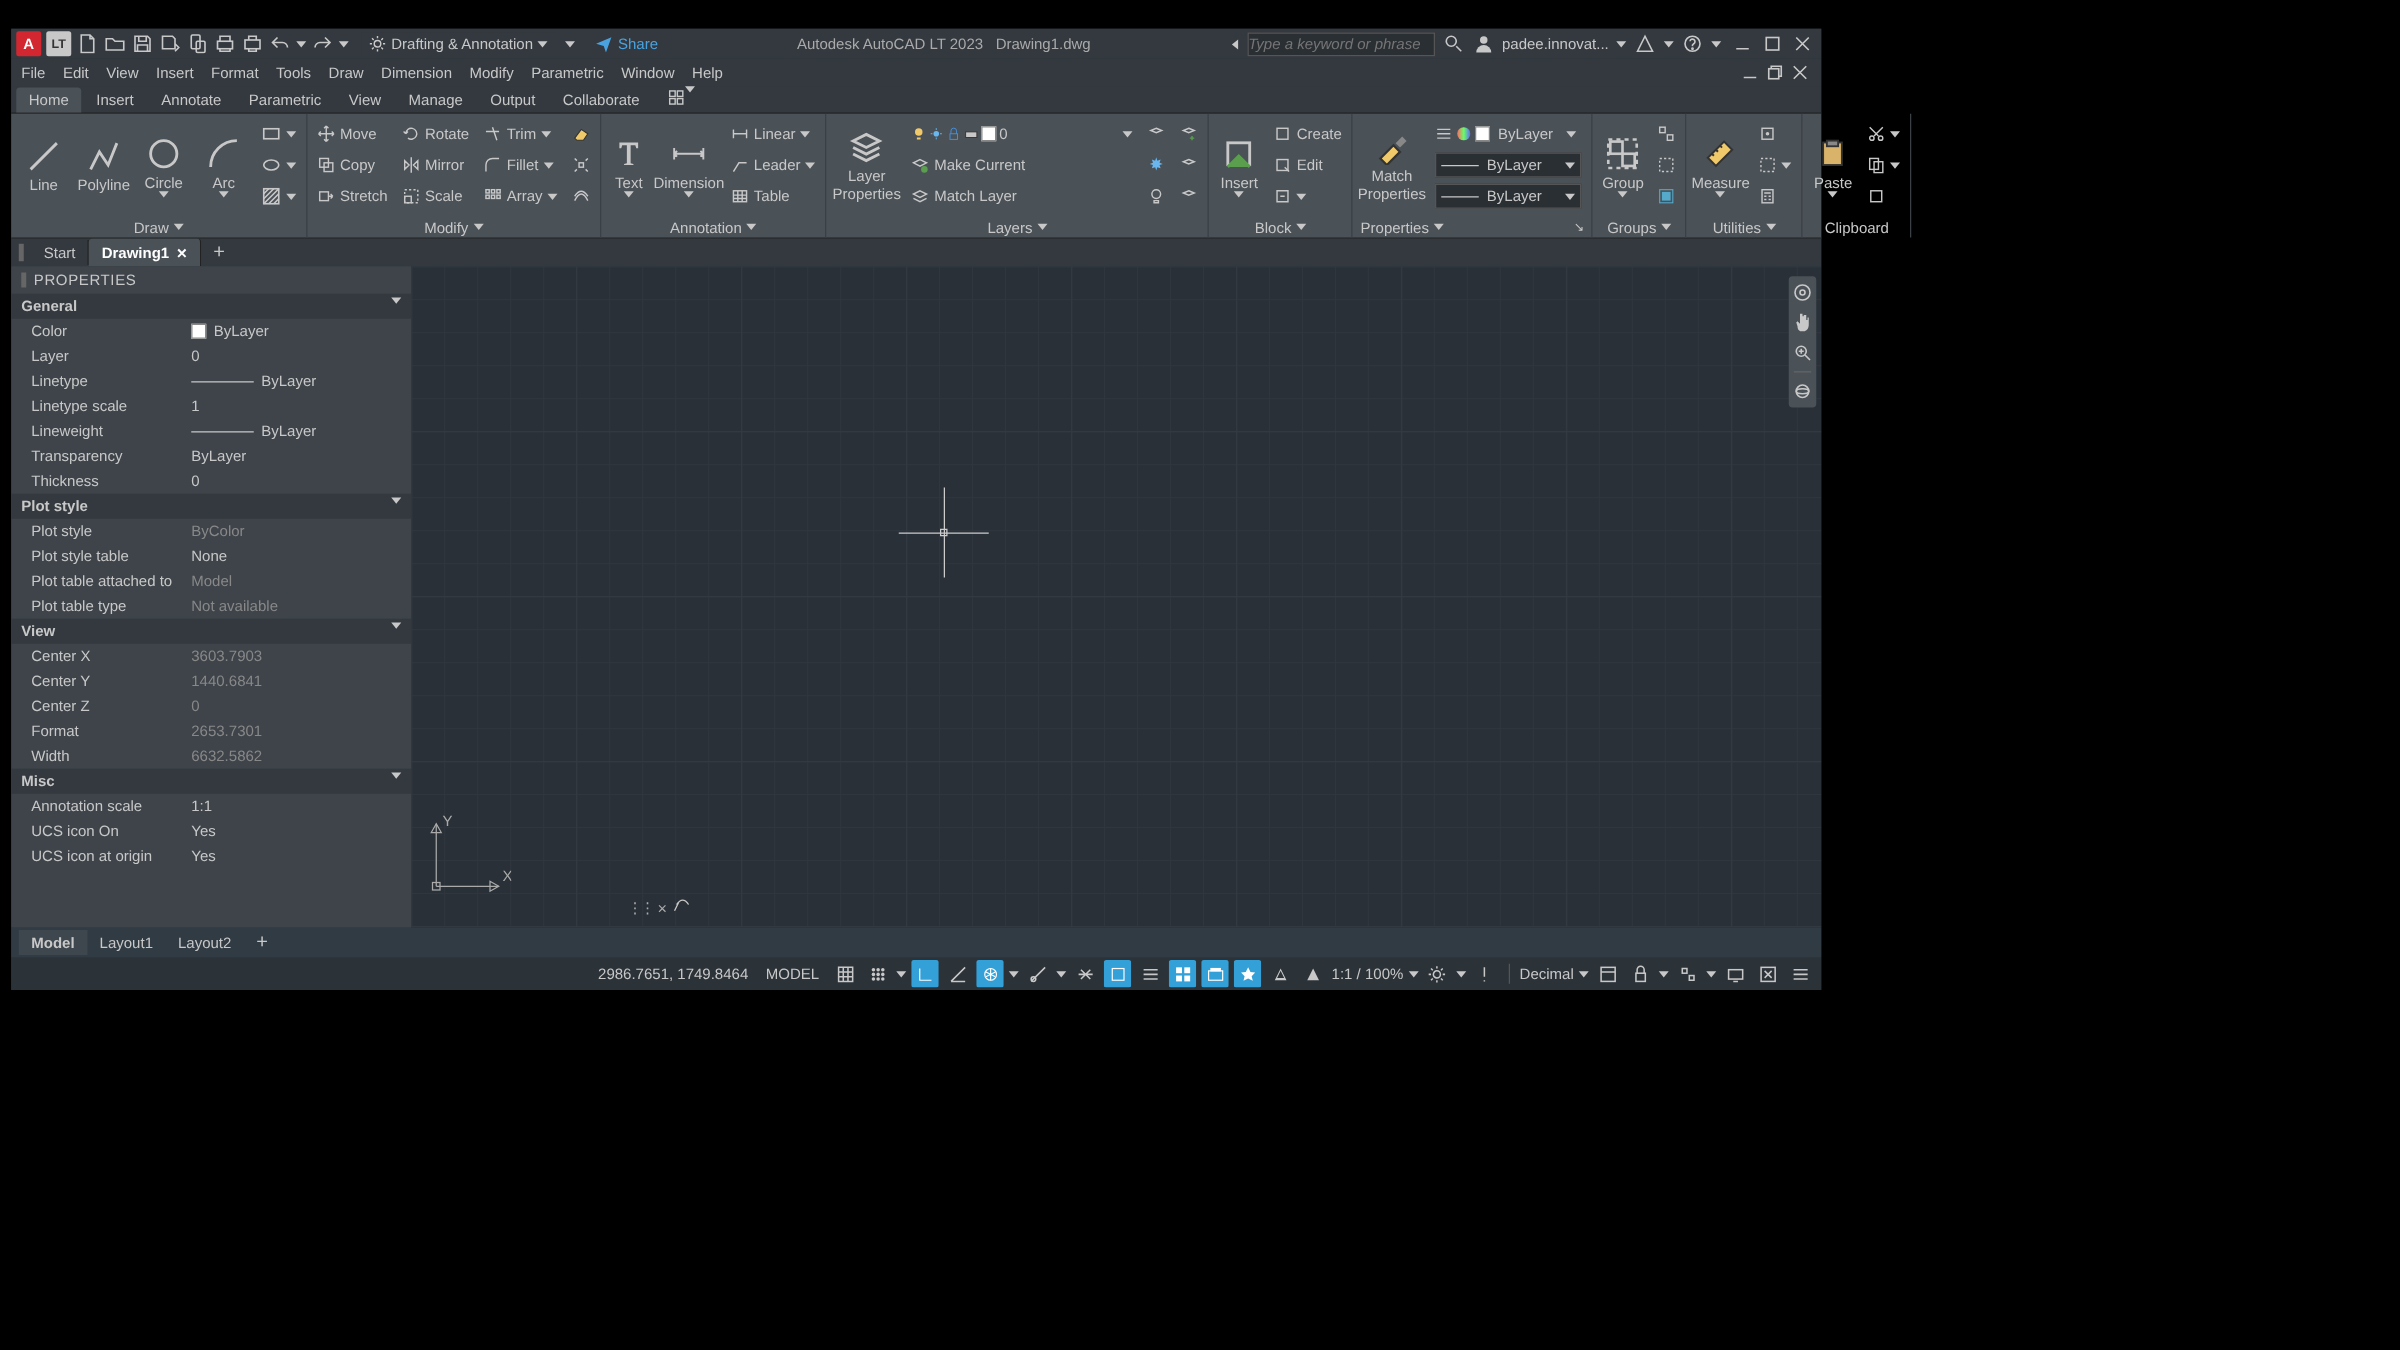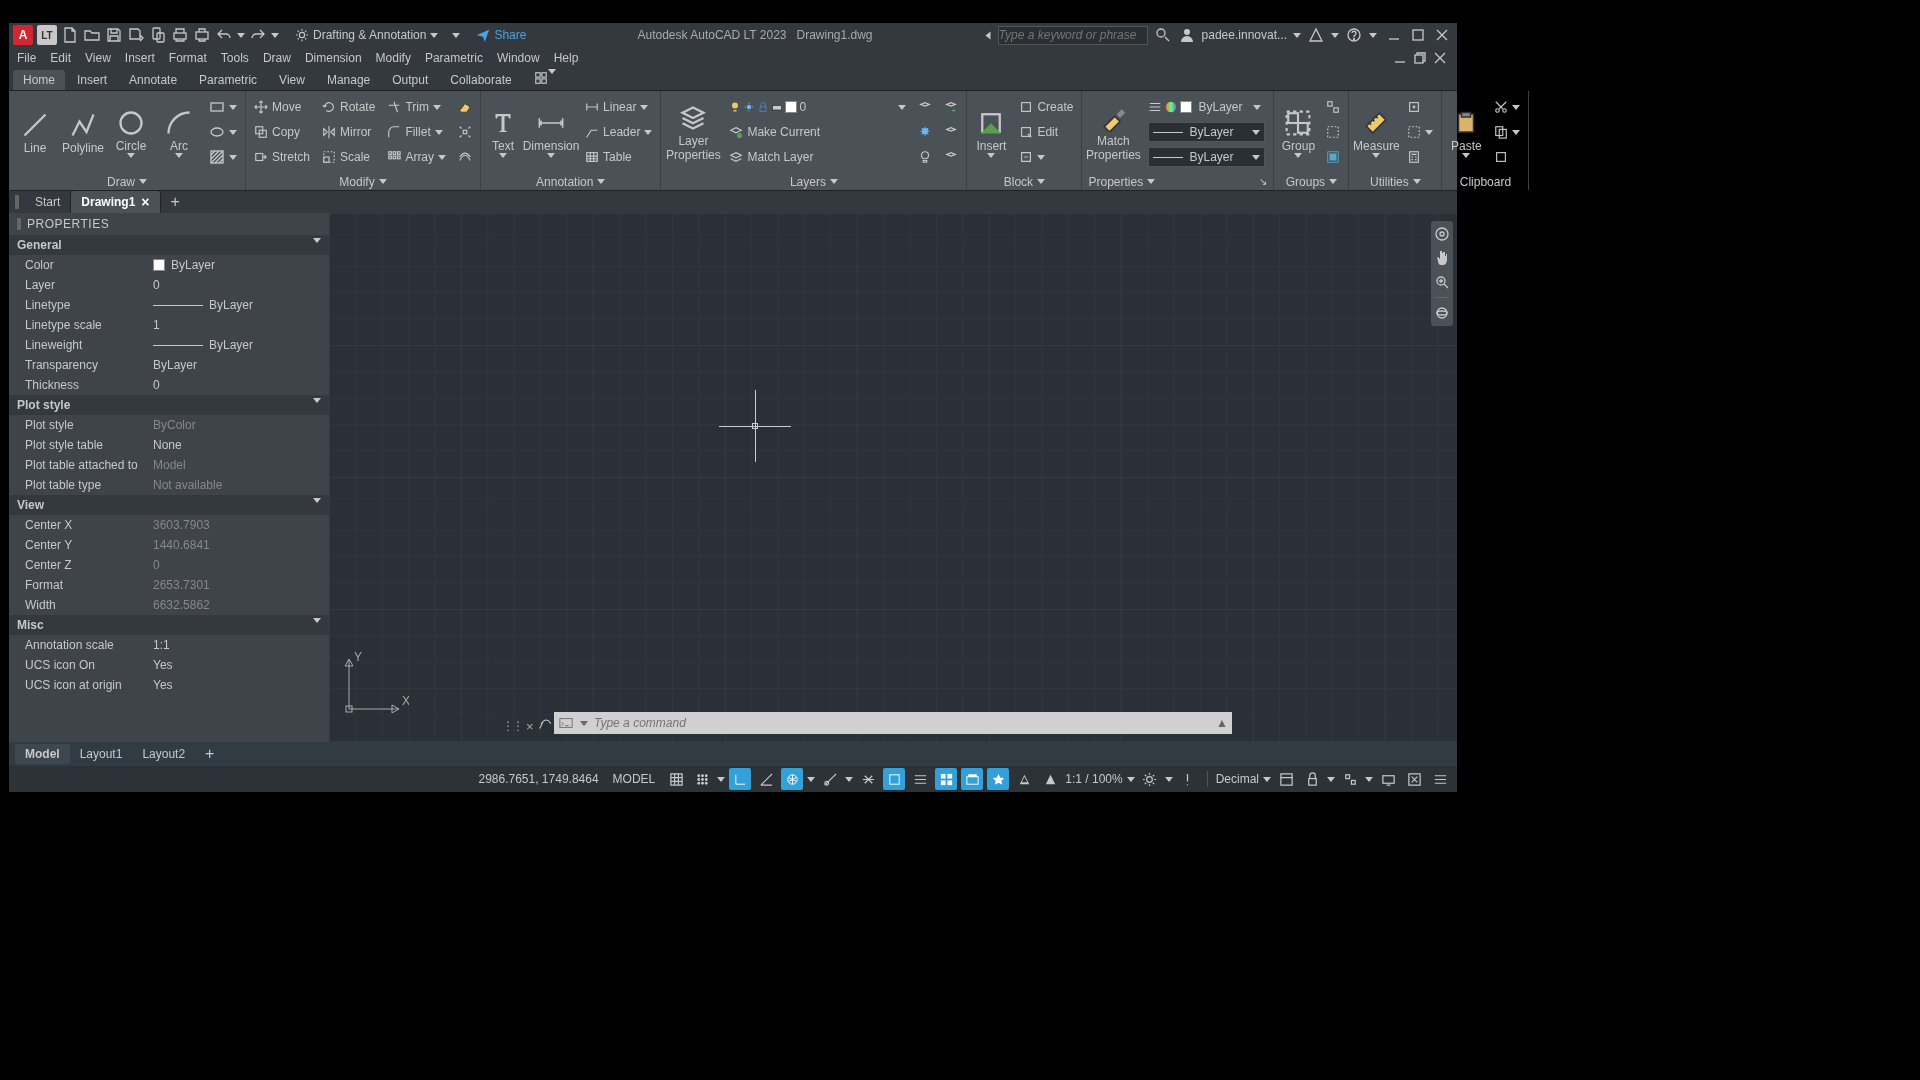--- a/index.html
+++ b/index.html
@@ -960,29 +960,20 @@
         <text x="15" y="12" fill="#aaa" font-size="11">Y</text>
       </svg>
     </div>
     <div class="cmdhandle">
       <span style="letter-spacing:-2px">⋮⋮</span>
       <span style="font-size:13px">×</span>
       <span><svg class="st" width="13" height="13" viewBox="0 0 16 16">
               <path d="M4 7c4-6 8-6 12 0M2 13l4-8"></path>
             </svg></span>
     </div>
-    <div class="cmdline">
-      <svg width="16" height="14" viewBox="0 0 16 16" stroke="#666" fill="none">
-            <rect x="1" y="3" width="14" height="10"></rect>
-            <path d="M3 7l2 2-2 2M7 11h4"></path>
-          </svg>
-      <span class="tri" style="border-top-color:#666"></span>
-      <input placeholder="Type a command" style="">
-      <span style="color:#666">▲</span>
-    </div>
     <div class="navbar">
       <div class="ic">
             <svg class="st" width="16" height="16" viewBox="0 0 16 16">
               <circle cx="8" cy="8" r="6"></circle>
               <circle cx="8" cy="8" r="2"></circle>
             </svg>
           </div>
       <div class="ic">
             <svg class="fl" width="16" height="16" viewBox="0 0 16 16">
               <path d="M6 3V1h2v2h1V2h2v4h1V4h1v6c0 3-2 5-4 5H7c-2 0-3-2-3-4l-1-3 1-1 2 2V3z"></path>

